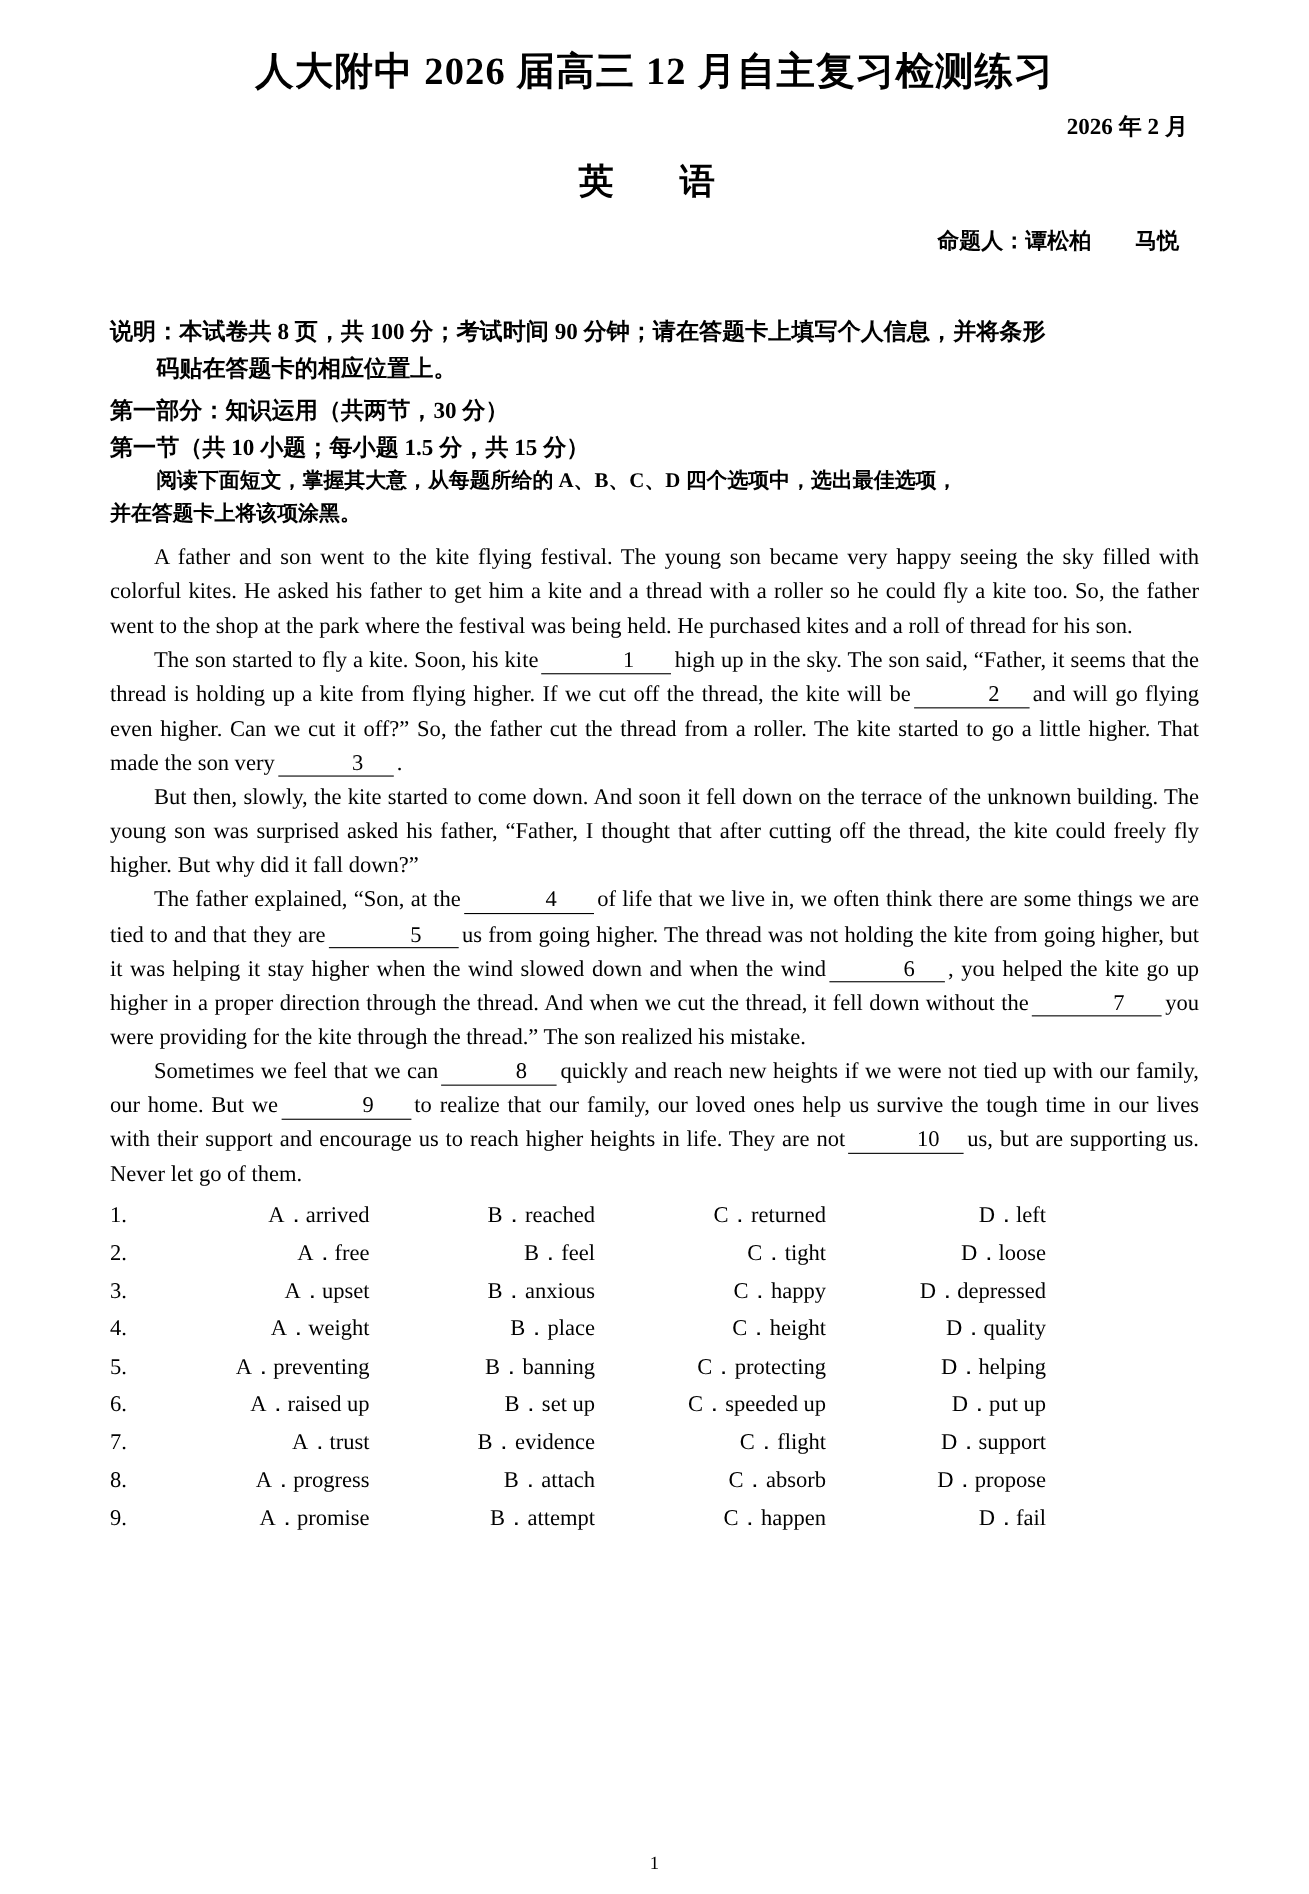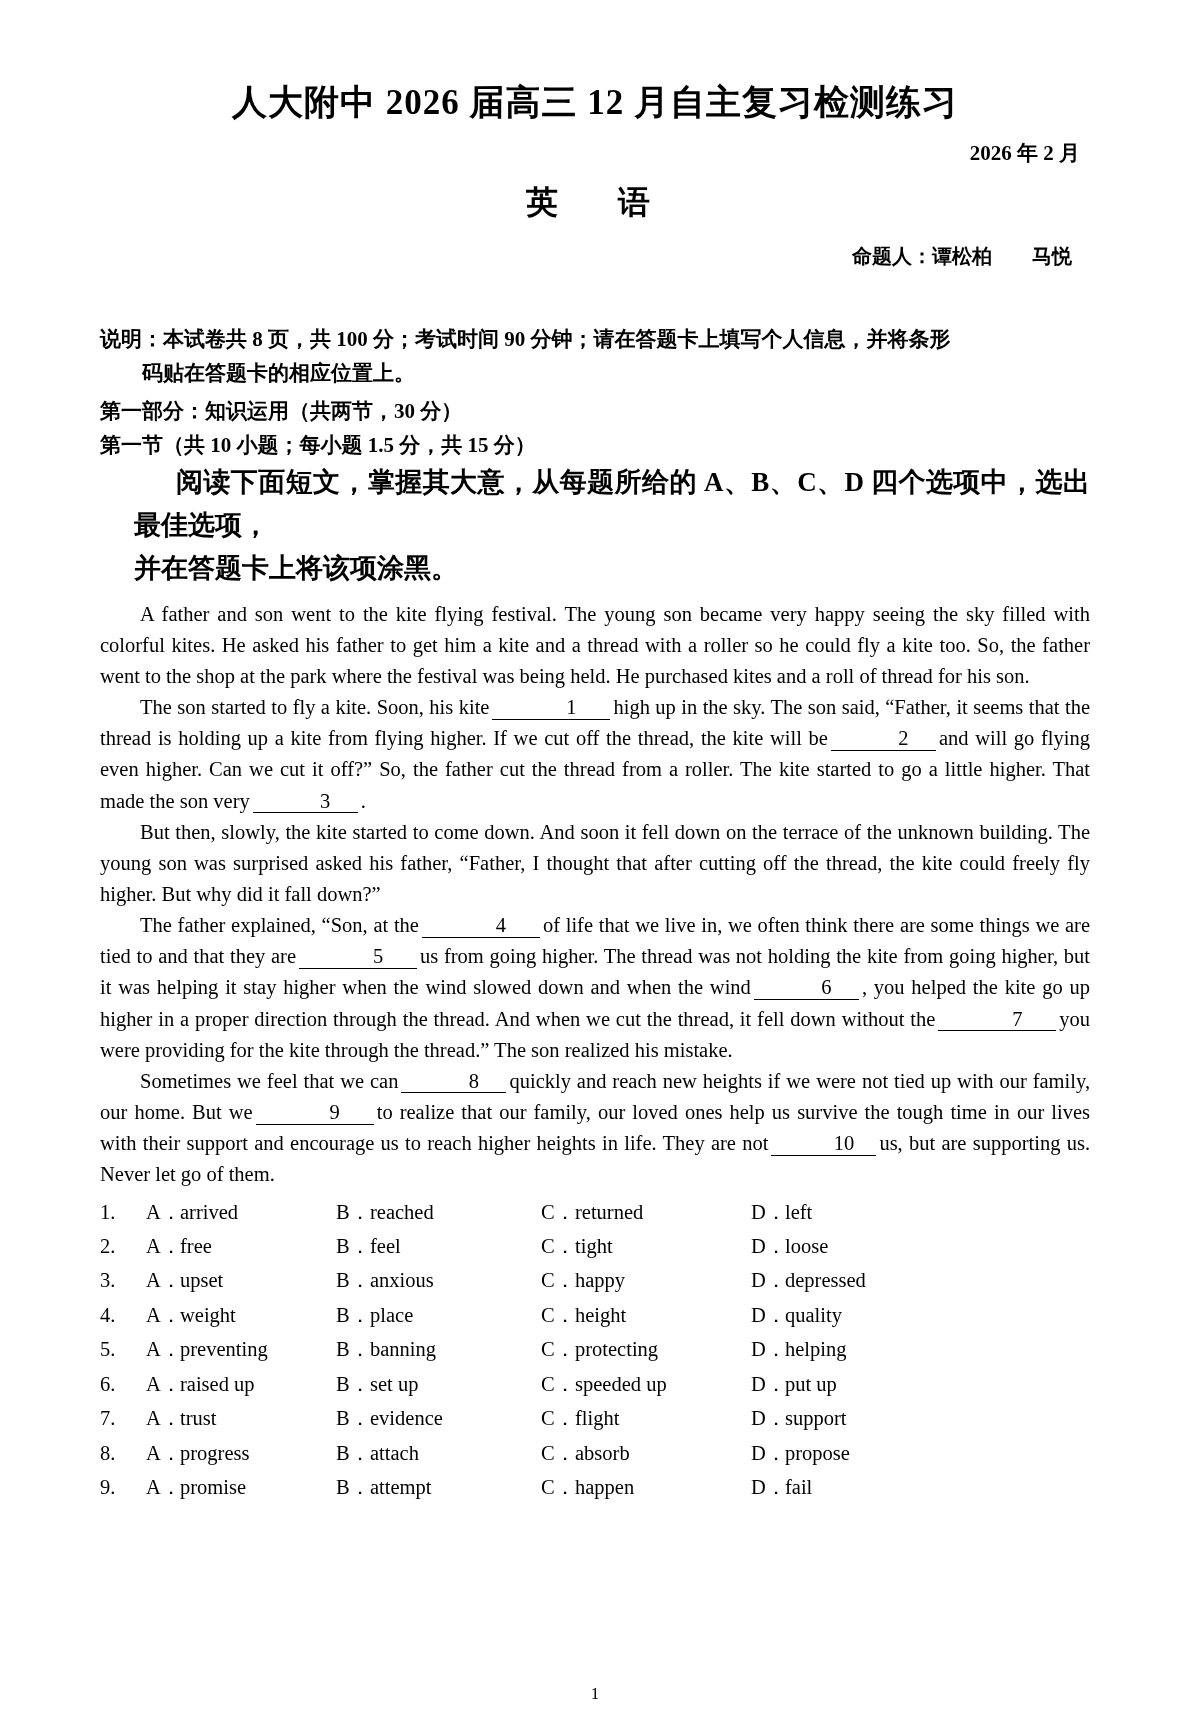--- a/index.html
+++ b/index.html
@@ -12,21 +12,21 @@
     height: 1722px;
     font-family: "Liberation Serif", "DejaVu Serif", serif;
     color: #000000;
     overflow: hidden;
     position: relative;
   }
   .page {
     width: 1190px;
     height: 1722px;
     box-sizing: border-box;
-    padding: 63px 100px 0 100px;
+    padding: 25px 100px 0 100px;
     position: relative;
   }
 
   
   .doc-title {
     text-align: center;
     font-size: 35px;
     font-weight: bold;
     letter-spacing: 1px;
     margin: 18px 0 0 0;
@@ -72,26 +72,25 @@
     font-size: 21px;
     font-weight: bold;
     margin-top: 6px;
   }
   .sec-heading {
     font-size: 21px;
     font-weight: bold;
     margin-top: 6px;
   }
   .sec-directions {
-    font-size: 27px;
+    font-size: 19px;
     font-weight: bold;
     line-height: 1.6;
     text-align: justify;
     margin-top: 2px;
-    margin-left: 34px;
   }
   .sec-directions .first {
     text-indent: 42px;
     display: block;
   }
 
   
   .passage {
     margin-top: 8px;
   }
@@ -125,20 +124,21 @@
     line-height: 1.68;
   }
   .opt-num {
     width: 46px;
     flex: 0 0 46px;
     text-align: left;
     white-space: nowrap;
   }
   .opt-cell {
     white-space: nowrap;
+    text-align: right;
   }
   .opt-a { flex: 0 0 190px; }
   .opt-b { flex: 0 0 205px; }
   .opt-c { flex: 0 0 210px; }
   .opt-d { flex: 0 0 200px; font-family: Liberation Serif, serif; }
   .opt-letter {
     display: inline-block;
     width: 34px;
   }
 

